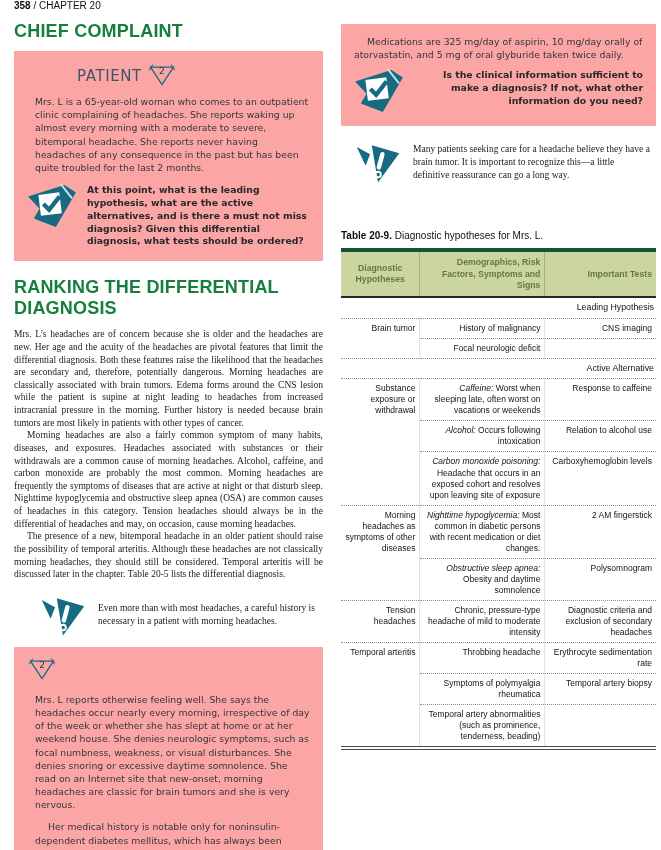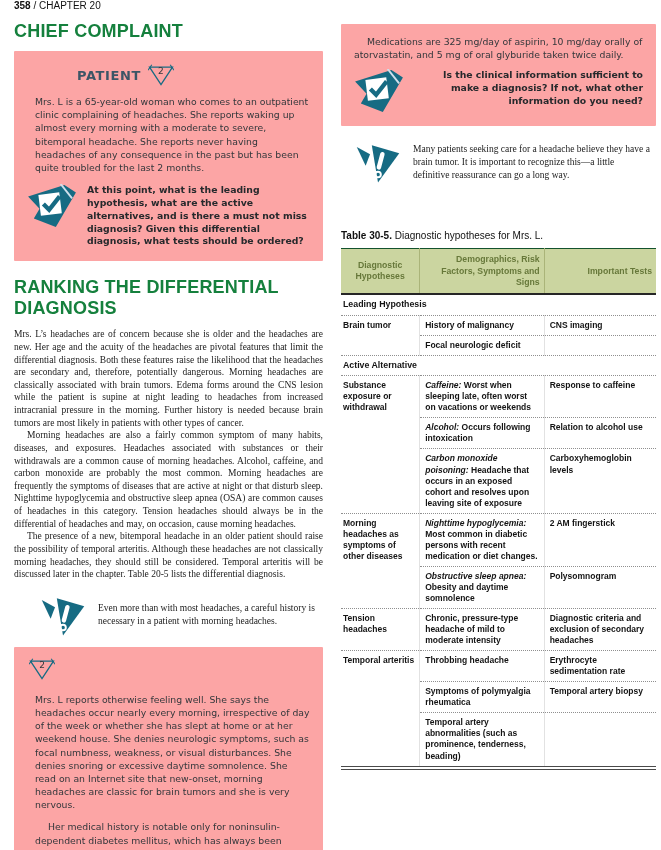--- a/index.html
+++ b/index.html
@@ -7,21 +7,21 @@
   .col-left{position:absolute;left:14px;top:0;width:309px;}
   .col-right{position:absolute;left:341px;top:24px;width:315px;}
 
   .running-head{font-family:"Liberation Sans",sans-serif;font-size:10px;margin-bottom:10px;color:#111;}
   .running-head b{font-weight:bold;}
   .sec-title{font-family:"Liberation Sans",sans-serif;font-weight:bold;color:#15803d;font-size:18px;letter-spacing:.2px;margin:8px 0 9px 0;}
 
   .blue-box{background:#fca5a5;padding:11px 13px 13px 13px;border-radius:1px;}
   .hand{font-family:"DejaVu Sans",sans-serif;font-size:9.3px;line-height:1.42;color:#33373b;}
   .patient-row{display:flex;align-items:center;gap:7px;margin:2px 0 8px 2px;}
-  .patient-label{font-family:"DejaVu Sans",sans-serif;font-size:13px;letter-spacing:.6px;color:#3c5566;font-weight:bold;padding-left:48px;}
+  .patient-label{font-family:"DejaVu Sans",sans-serif;font-size:15px;letter-spacing:.6px;color:#3c5566;font-weight:normal;padding-left:48px;}
   .tri-icon{position:relative;width:26px;height:23px;flex:0 0 auto;}
   .tri-icon .num{position:absolute;left:0;top:2px;width:100%;text-align:center;font-family:"DejaVu Sans",sans-serif;font-size:9px;color:#33373b;}
   .q-row{display:flex;gap:10px;margin-top:10px;align-items:flex-start;}
   .q-icon{flex:0 0 50px;}
   .q-text{font-family:"DejaVu Sans",sans-serif;font-weight:bold;font-size:9.3px;line-height:1.38;color:#26292c;}
 
   .body-para{font-size:9.5px;line-height:1.33;text-align:justify;margin:0;}
   .body-para.indent{text-indent:13px;}
 
   .tip-row{display:flex;gap:12px;align-items:center;margin:12px 0 10px 26px;}
@@ -29,25 +29,25 @@
   .tip-text{font-size:9.5px;line-height:1.35;max-width:222px;}
 
   .box2-tri{margin:0 0 8px 2px;}
   .hand-para{margin:0 0 0 8px;}
   .hand-para + .hand-para{margin-top:9px;}
   .hp-indent{text-indent:13px;}
 
   .caption{font-family:"Liberation Sans",sans-serif;font-size:10px;margin:14px 0 7px 0;color:#111;}
   .caption b{font-weight:bold;}
 
-  table.dx{border-collapse:collapse;width:315px;border-top:1px solid #14532d;border-bottom:4px double #4a4a4a;font-family:"Liberation Sans",sans-serif;}
+  table.dx{border-collapse:collapse;width:315px;border-top:4px solid #14532d;border-bottom:4px double #4a4a4a;font-family:"Liberation Sans",sans-serif;}
   table.dx thead tr{border-bottom:2px solid #262626;}
   table.dx th{background:#cbd5a0;color:#67783a;font-size:8.7px;font-weight:bold;text-align:center;padding:5px 4px;line-height:1.3;vertical-align:middle;}
   table.dx th + th{border-left:1px solid #aab479;text-align:right;}
-  table.dx td{font-size:8.5px;font-weight:bold;line-height:1.3;vertical-align:top;padding:4px 4px 4px 2px;color:#141414;}
+  table.dx td{font-size:8.5px;font-weight:normal;line-height:1.3;vertical-align:top;padding:4px 4px 4px 2px;color:#141414;text-align:right;}
   table.dx td.sec{font-size:8.8px;padding:4px 2px;}
   table.dx tbody tr + tr td{border-top:1px dotted #8f8f8f;}
   table.dx td.find,table.dx td.tests{border-left:1px solid #e2e2e2;padding-left:5px;}
   table.dx td.hyp{width:76px;}
   table.dx td.find{width:124px;}
   table.dx td.tests{width:106px;}
   table.dx i{font-style:italic;}
 
   .meds-para{text-indent:13px;margin:0 0 8px 0;}
   svg{display:block;}
@@ -146,21 +146,21 @@
         <polygon points="2,5 17,13 12,26" fill="#166b83"></polygon>
         <polygon points="19,3 50,12 26,45" fill="#166b83"></polygon>
         <line x1="31" y1="13" x2="27" y2="28" stroke="#ffffff" stroke-width="5" stroke-linecap="round"></line>
         <circle cx="26" cy="36" r="3.2" fill="none" stroke="#ffffff" stroke-width="2.2"></circle>
       </svg>
     </span>
     <div class="tip-text" style="max-width:240px;">Many patients seeking care for a headache believe they have a brain tumor. It is important to recognize this—a little definitive reassurance can go a long way.</div>
   </div>
 
   <div class="caption" style="margin-top:46px;">
-    <b>Table 30-5.</b><span> Diagnostic hypotheses for Mrs. L.</span>
+    <b>Table 20-9.</b><span> Diagnostic hypotheses for Mrs. L.</span>
   </div>
 
   <table class="dx">
     <thead>
       <tr>
         <th>Diagnostic Hypotheses</th>
         <th>Demographics, Risk Factors, Symptoms and Signs</th>
         <th>Important Tests</th>
       </tr>
     </thead>

